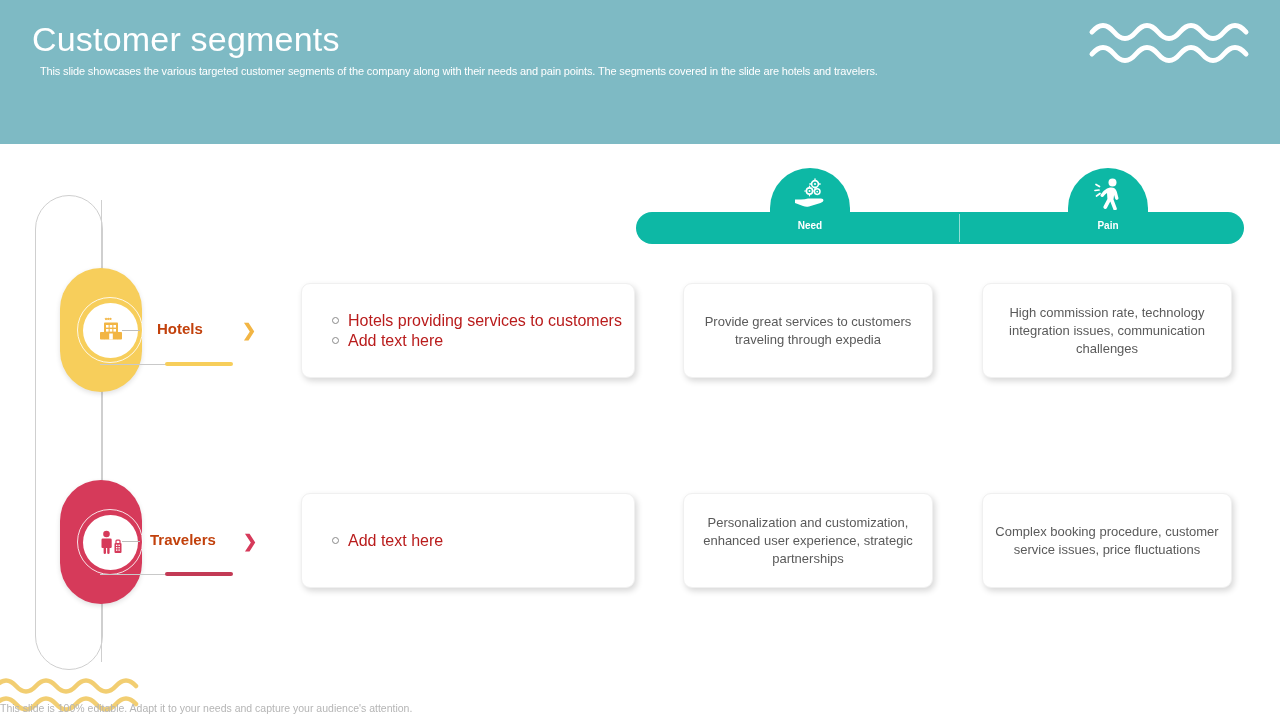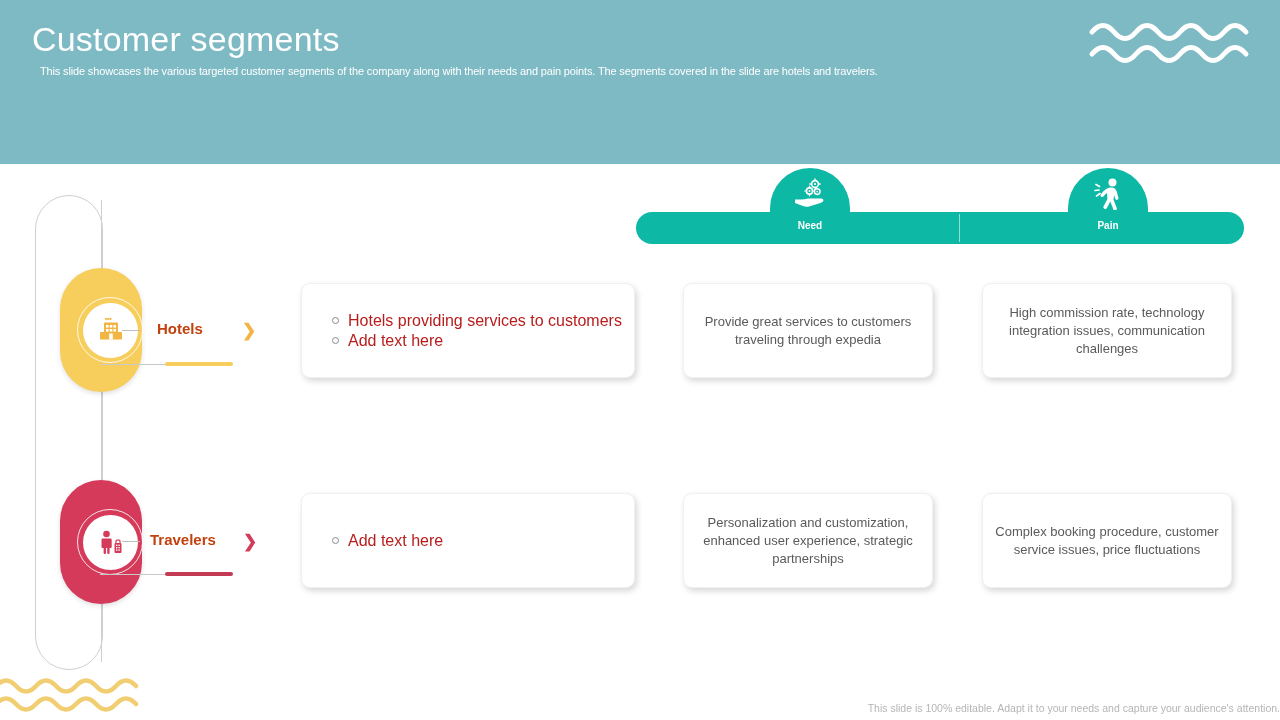--- a/index.html
+++ b/index.html
@@ -7,21 +7,21 @@
     width: 1280px; height: 720px;
     background: #ffffff;
     font-family: "Liberation Sans", sans-serif;
     overflow: hidden;
     position: relative;
   }
 
   
   .header {
     position: absolute; left: 0; top: 0;
-    width: 1280px; height: 164px;
+    width: 1280px; height: 144px;
     background: #7EBAC4;
     padding-left: 8px;
   }
   .header-title {
     position: absolute; left: 32px; top: 16px;
     font-size: 34px; font-weight: 300; color: #ffffff;
     letter-spacing: 0.2px; line-height: 46px;
     white-space: nowrap;
   }
   .header-subtitle {
@@ -186,21 +186,21 @@
   }
 
   
   .footer-waves {
     position: absolute; left: 0; bottom: 8px;
     width: 145px; height: 38px;
   }
   .footer-note {
     position: absolute;
     left: 0; right: 0; bottom: 6px;
-    text-align: right;
+    text-align: left;
     font-size: 10.5px; color: #b5b5b5;
   }
 </style>
 </head>
 <body>
 
 <div class="header">
   <div class="header-title">Customer segments</div>
   <div class="header-subtitle">This slide showcases the various targeted customer segments of the company along with their needs and pain points. The segments covered in the slide are hotels and travelers.</div>
   <div class="header-waves">

